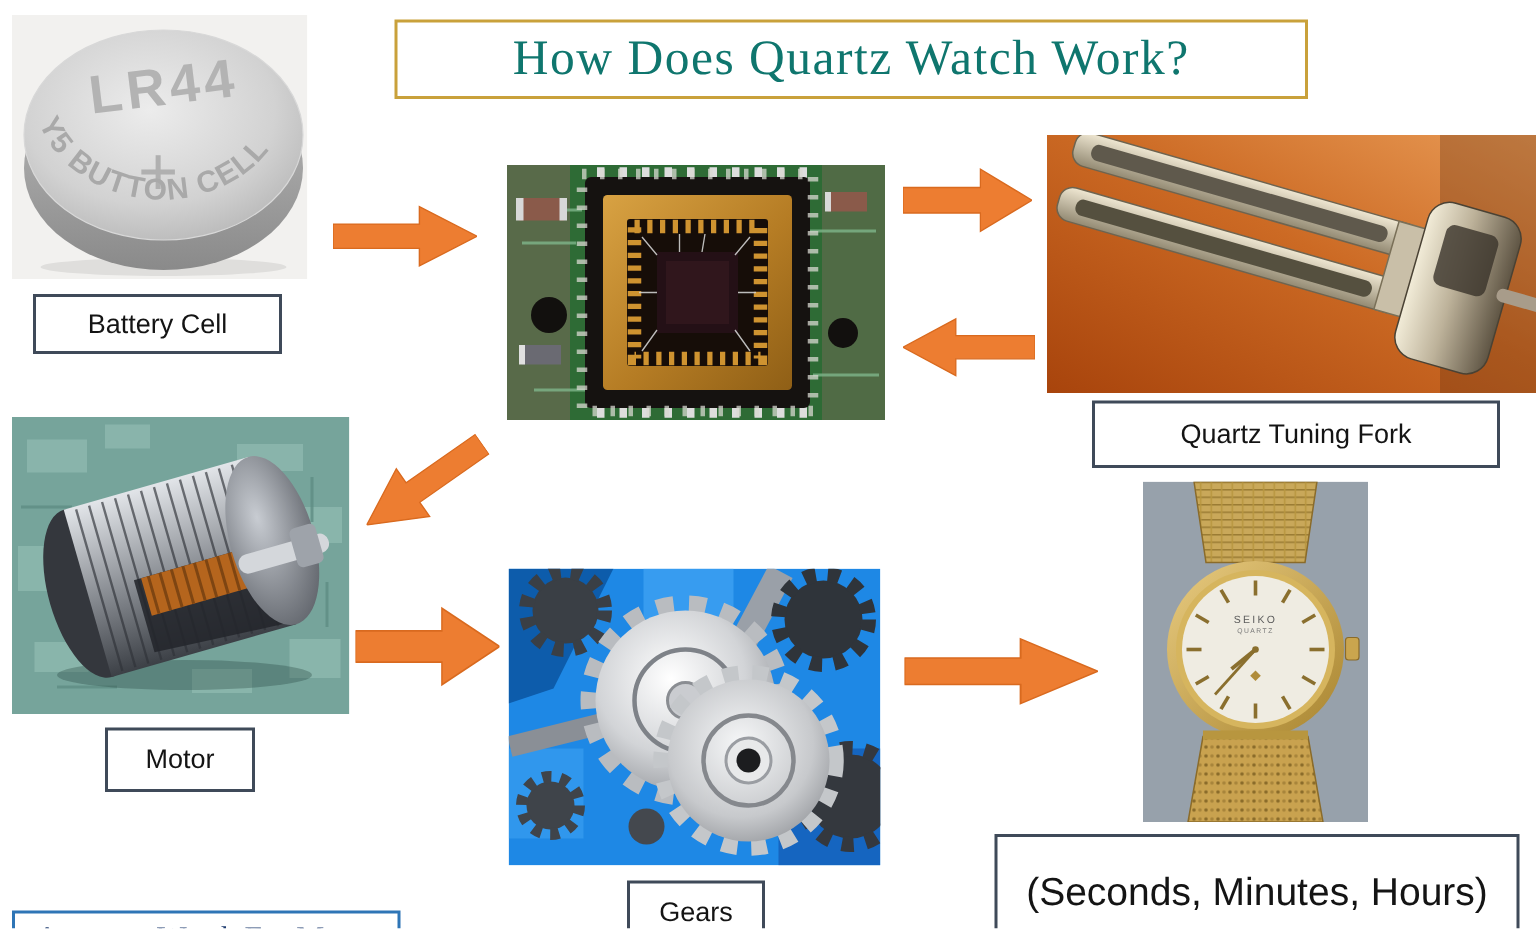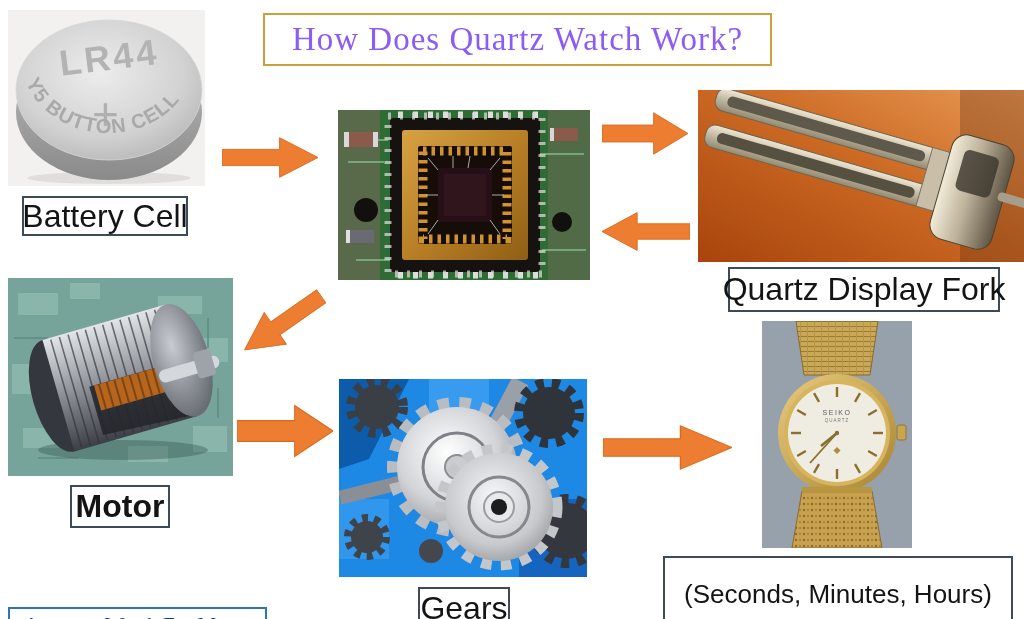--- a/index.html
+++ b/index.html
@@ -2,33 +2,33 @@
 <html><head>
 <meta charset="utf-8">
 <style>
   html,body{margin:0;padding:0;background:#ffffff;}
   #canvas{position:relative;width:1024px;height:619px;background:#ffffff;overflow:hidden;
           font-family:"Liberation Sans",sans-serif;}
   .abs{position:absolute;}
   .photo{overflow:hidden;}
   .photo svg{display:block;width:100%;height:100%;}
   .label-box{background:#ffffff;border:2px solid #3f4a59;display:flex;align-items:center;
-             justify-content:center;font-size:32px;color:#141414;box-sizing:border-box;white-space:nowrap;}
-  .title-box{left:263px;top:13px;width:509px;height:53px;background:#ffffff;border:2px solid #c9a13b;
+             justify-content:center;font-size:18px;color:#141414;box-sizing:border-box;white-space:nowrap;}
+  .title-box{left:263px;top:13px;width:609px;height:53px;background:#ffffff;border:2px solid #c9a13b;
              display:flex;align-items:center;justify-content:center;box-sizing:border-box;
-             font-family:"Liberation Serif",serif;font-size:33px;color:#8b5cf6;letter-spacing:1px;}
+             font-family:"Liberation Serif",serif;font-size:33px;color:#0f766e;letter-spacing:1px;}
   .arrow svg{display:block;width:100%;height:100%;}
   #battery-photo{left:8px;top:10px;width:197px;height:176px;}
   #battery-label{left:22px;top:196px;width:166px;height:40px;}
   #microchip-photo{left:338px;top:110px;width:252px;height:170px;}
   #microchip-label{left:393px;top:289px;width:145px;height:42px;}
   #fork-photo{left:698px;top:90px;width:326px;height:172px;}
   #fork-label{left:728px;top:267px;width:272px;height:45px;}
   #motor-photo{left:8px;top:278px;width:225px;height:198px;}
-  #motor-label{left:70px;top:485px;width:100px;height:43px;font-weight:bold;}
+  #motor-label{left:70px;top:485px;width:100px;height:43px;}
   #gears-photo{left:339px;top:379px;width:248px;height:198px;}
   #gears-label{left:418px;top:587px;width:92px;height:42px;}
   #watch-photo{left:762px;top:321px;width:150px;height:227px;}
   #watch-label{left:663px;top:556px;width:350px;height:78px;flex-direction:column;line-height:1.2;font-size:26px;}
   #arrow-1{left:222px;top:135px;width:96px;height:45px;}
   #arrow-2{left:602px;top:110px;width:86px;height:47px;}
   #arrow-3{left:602px;top:210px;width:88px;height:43px;transform:scaleX(-1);}
   #arrow-4{left:236px;top:301px;width:94px;height:44px;transform:rotate(145deg);}
   #arrow-5{left:237px;top:402px;width:96px;height:58px;}
   #arrow-6{left:603px;top:423px;width:129px;height:49px;}
@@ -130,21 +130,21 @@
         <rect x="14" y="44" width="205" height="11" rx="5" fill="#5f594c"></rect>
         <rect x="2" y="76" width="238" height="23" rx="9" fill="url(#metalg)" stroke="#6e6450" stroke-width="1"></rect>
         <rect x="14" y="82" width="205" height="11" rx="5" fill="#55503f"></rect>
         <rect x="224" y="38" width="34" height="61" fill="#c9bfa8" stroke="#7a7058" stroke-width="1"></rect>
         <rect x="242" y="16" width="64" height="108" rx="15" fill="url(#cang)" stroke="#4a4234" stroke-width="1"></rect>
         <rect x="256" y="30" width="36" height="42" rx="6" fill="#3a332a" opacity="0.8"></rect>
         <rect x="300" y="62" width="46" height="9" rx="4" fill="#a89c8a"></rect>
       </g>
     </svg>
   </div>
-  <div class="label-box abs" id="fork-label">Quartz Display Fork</div>
+  <div class="label-box abs" id="fork-label">Quartz Tuning Fork</div>
 
   <div class="photo abs" id="motor-photo">
     <svg viewBox="0 0 225 198">
       <defs>
         <linearGradient id="motorg" x1="0" y1="0" x2="0" y2="1">
           <stop offset="0%" stop-color="#e2e5e9"></stop>
             <stop offset="55%" stop-color="#85898f"></stop>
             <stop offset="100%" stop-color="#3c4046"></stop>
         </linearGradient>
         <radialGradient id="capg" cx="40%" cy="35%" r="80%">

